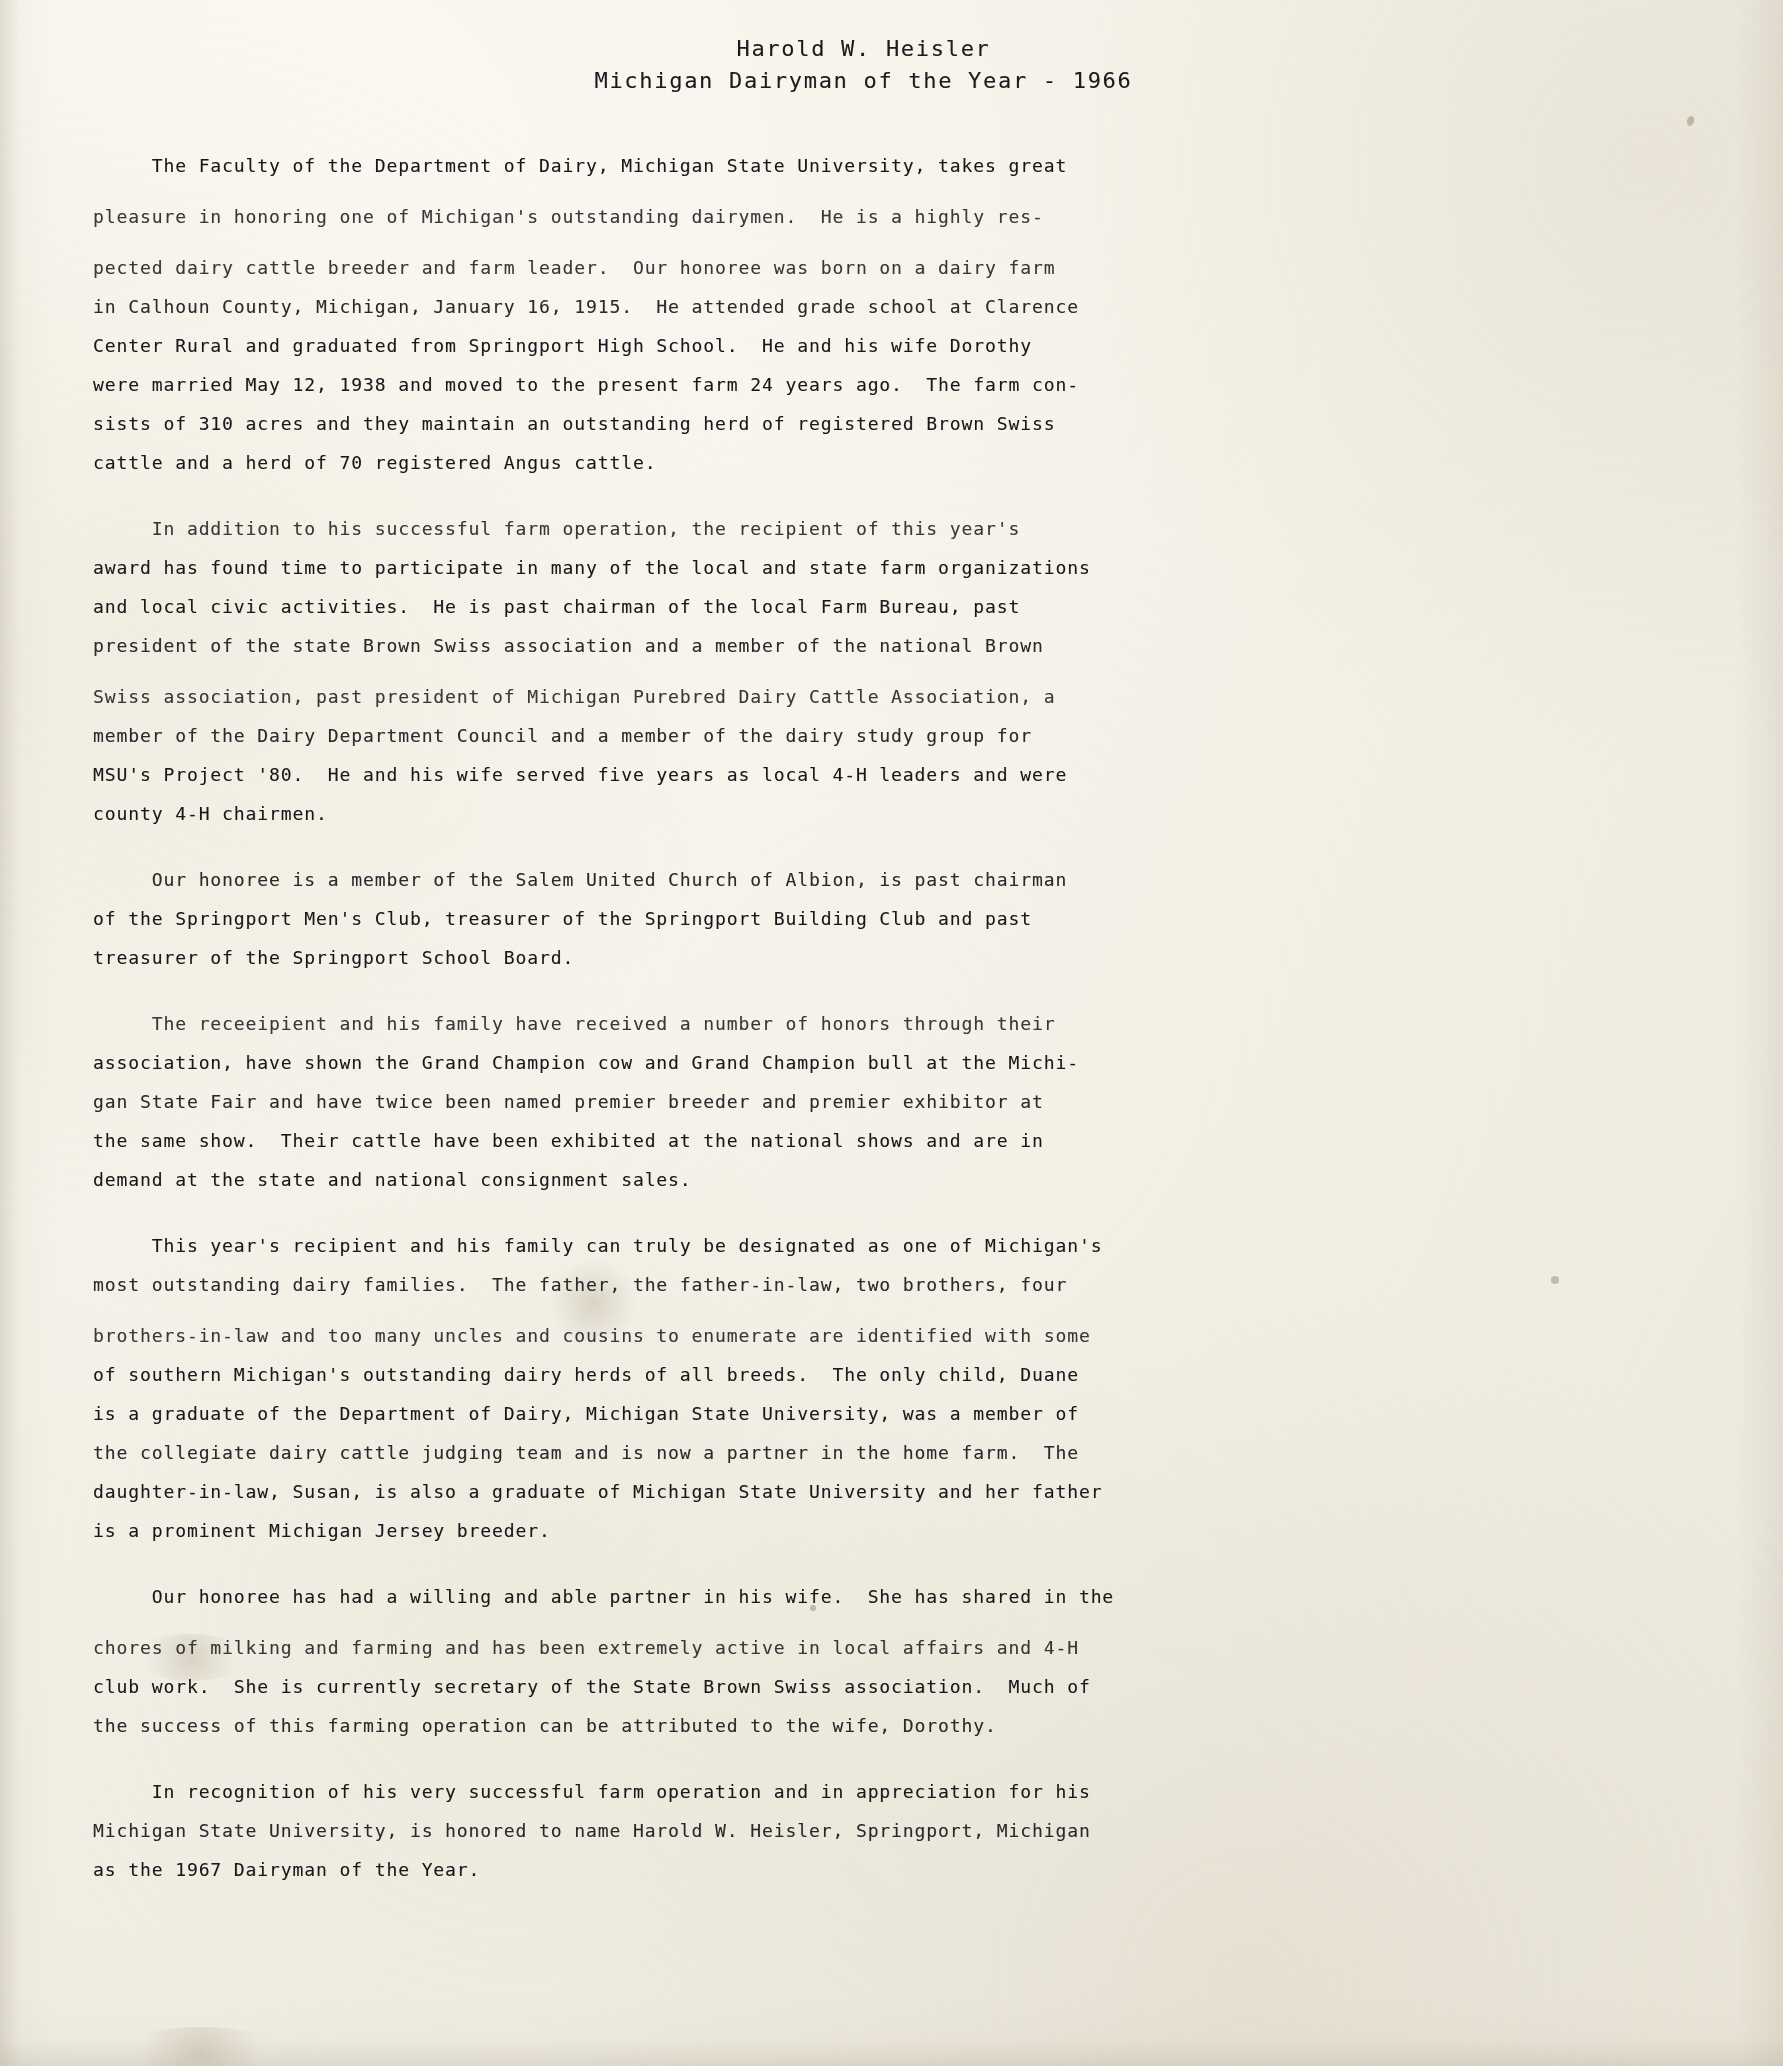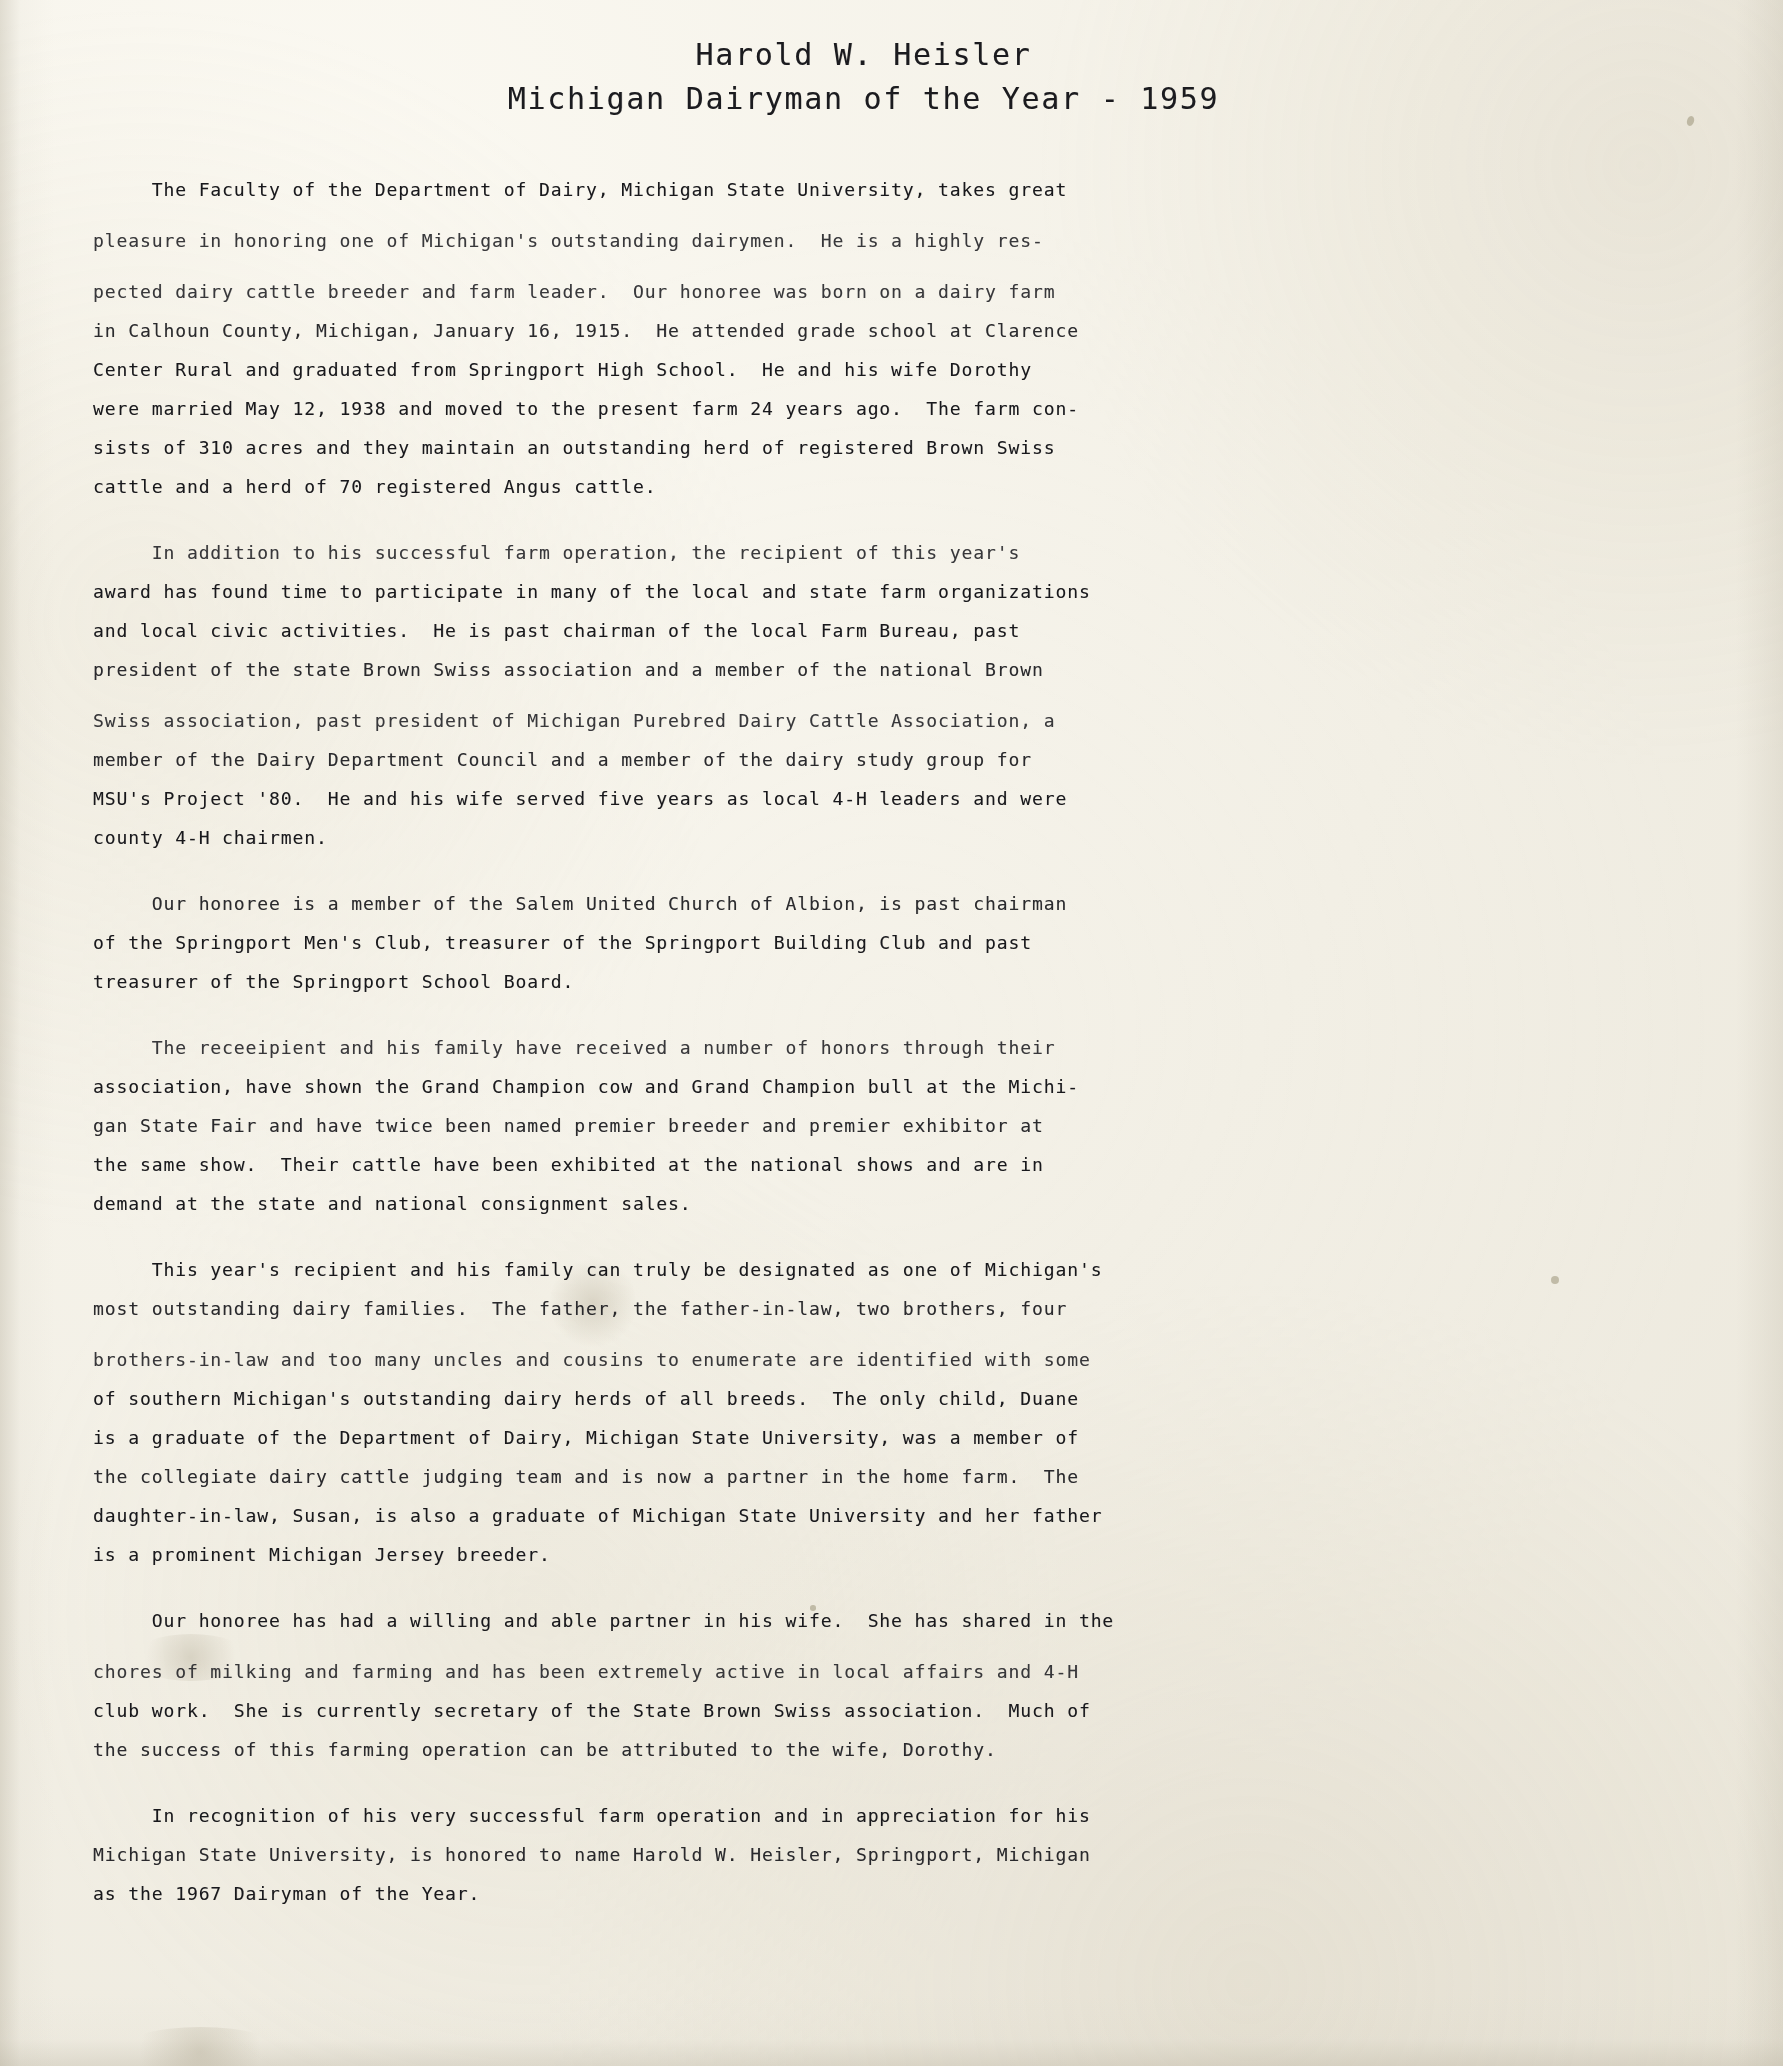--- a/index.html
+++ b/index.html
@@ -55,21 +55,21 @@
     padding: 33px 55px 0 93px;
   }
 
   .title-block {
     text-align: center;
     margin: 0 0 49px 0;
     padding-right: 94px;
   }
 
   .title-line {
-    font-size: 30px;
+    font-size: 22px;
     letter-spacing: 1.7px;
     line-height: 1.46;
     white-space: pre;
     color: #1b1b1f;
     text-shadow: 0.3px 0.2px 0 rgba(40,40,40,0.28);
   }
 
   .body-block {
     margin: 0 0 27px 0;
   }
@@ -116,21 +116,21 @@
   <div class="speck" style="left:1551px; top:1276px; width:7.9px; height:7.9px;"></div>
   <div class="speck" style="left:810px; top:1605px; width:5.5px;  height:5.5px;"></div>
   <div class="smudge" style="left:132px; top:1634px; width:118px; height:47px;"></div>
   <div class="smudge" style="left:118px; top:2027px; width:165px; height:49px;"></div>
   <div class="smudge" style="left:550px; top:1256px; width:86px; height:94px;"></div>
 
   <div id="content">
 
     <div class="title-block">
       <div class="title-line">Harold W. Heisler</div>
-      <div class="title-line">Michigan Dairyman of the Year - 1959</div>
+      <div class="title-line">Michigan Dairyman of the Year - 1966</div>
     </div>
 
     <div class="body-block">
       <div class="ln">     The Faculty of the Department of Dairy, Michigan State University, takes great</div>
       <div class="ln faint">pleasure in honoring one of Michigan's outstanding dairymen.  He is a highly res-</div>
       <div class="ln faint">pected dairy cattle breeder and farm leader.  Our honoree was born on a dairy farm</div>
       <div class="ln faint2">in Calhoun County, Michigan, January 16, 1915.  He attended grade school at Clarence</div>
       <div class="ln">Center Rural and graduated from Springport High School.  He and his wife Dorothy</div>
       <div class="ln">were married May 12, 1938 and moved to the present farm 24 years ago.  The farm con-</div>
       <div class="ln">sists of 310 acres and they maintain an outstanding herd of registered Brown Swiss</div>

